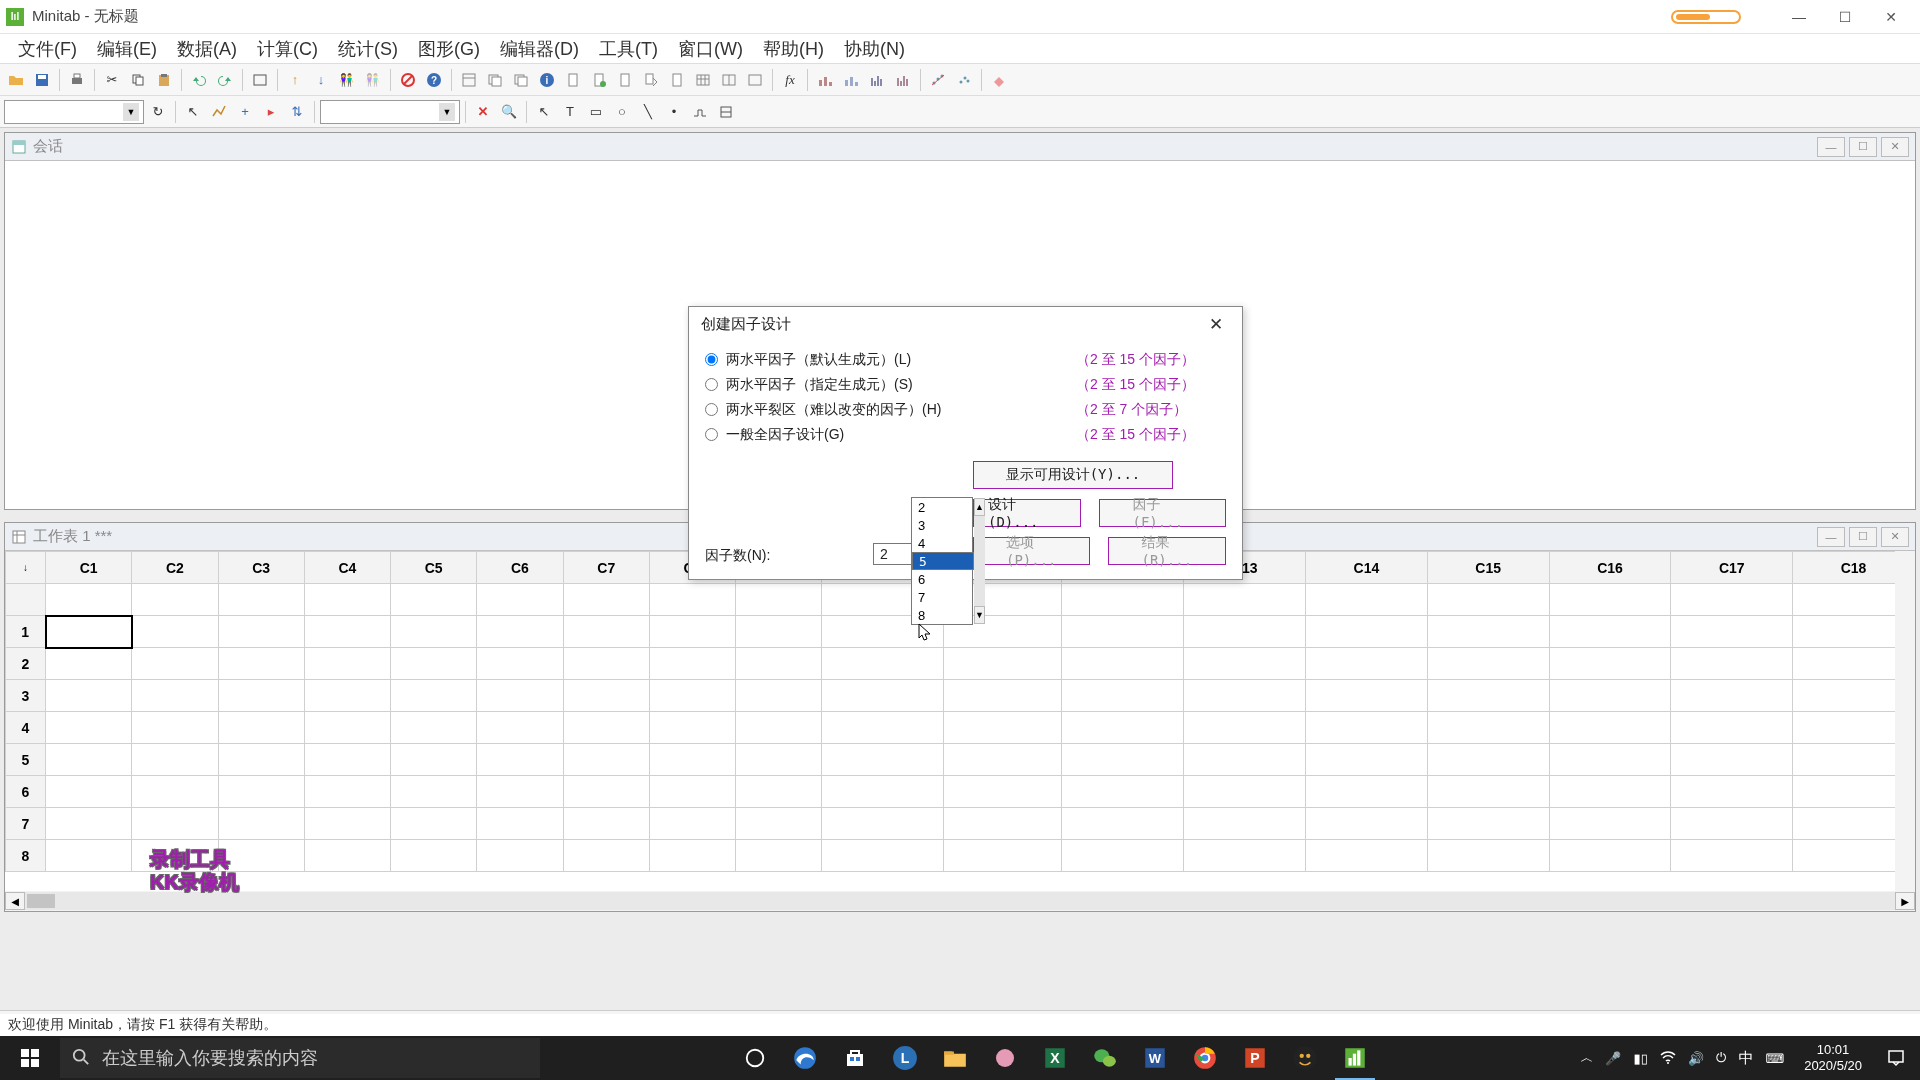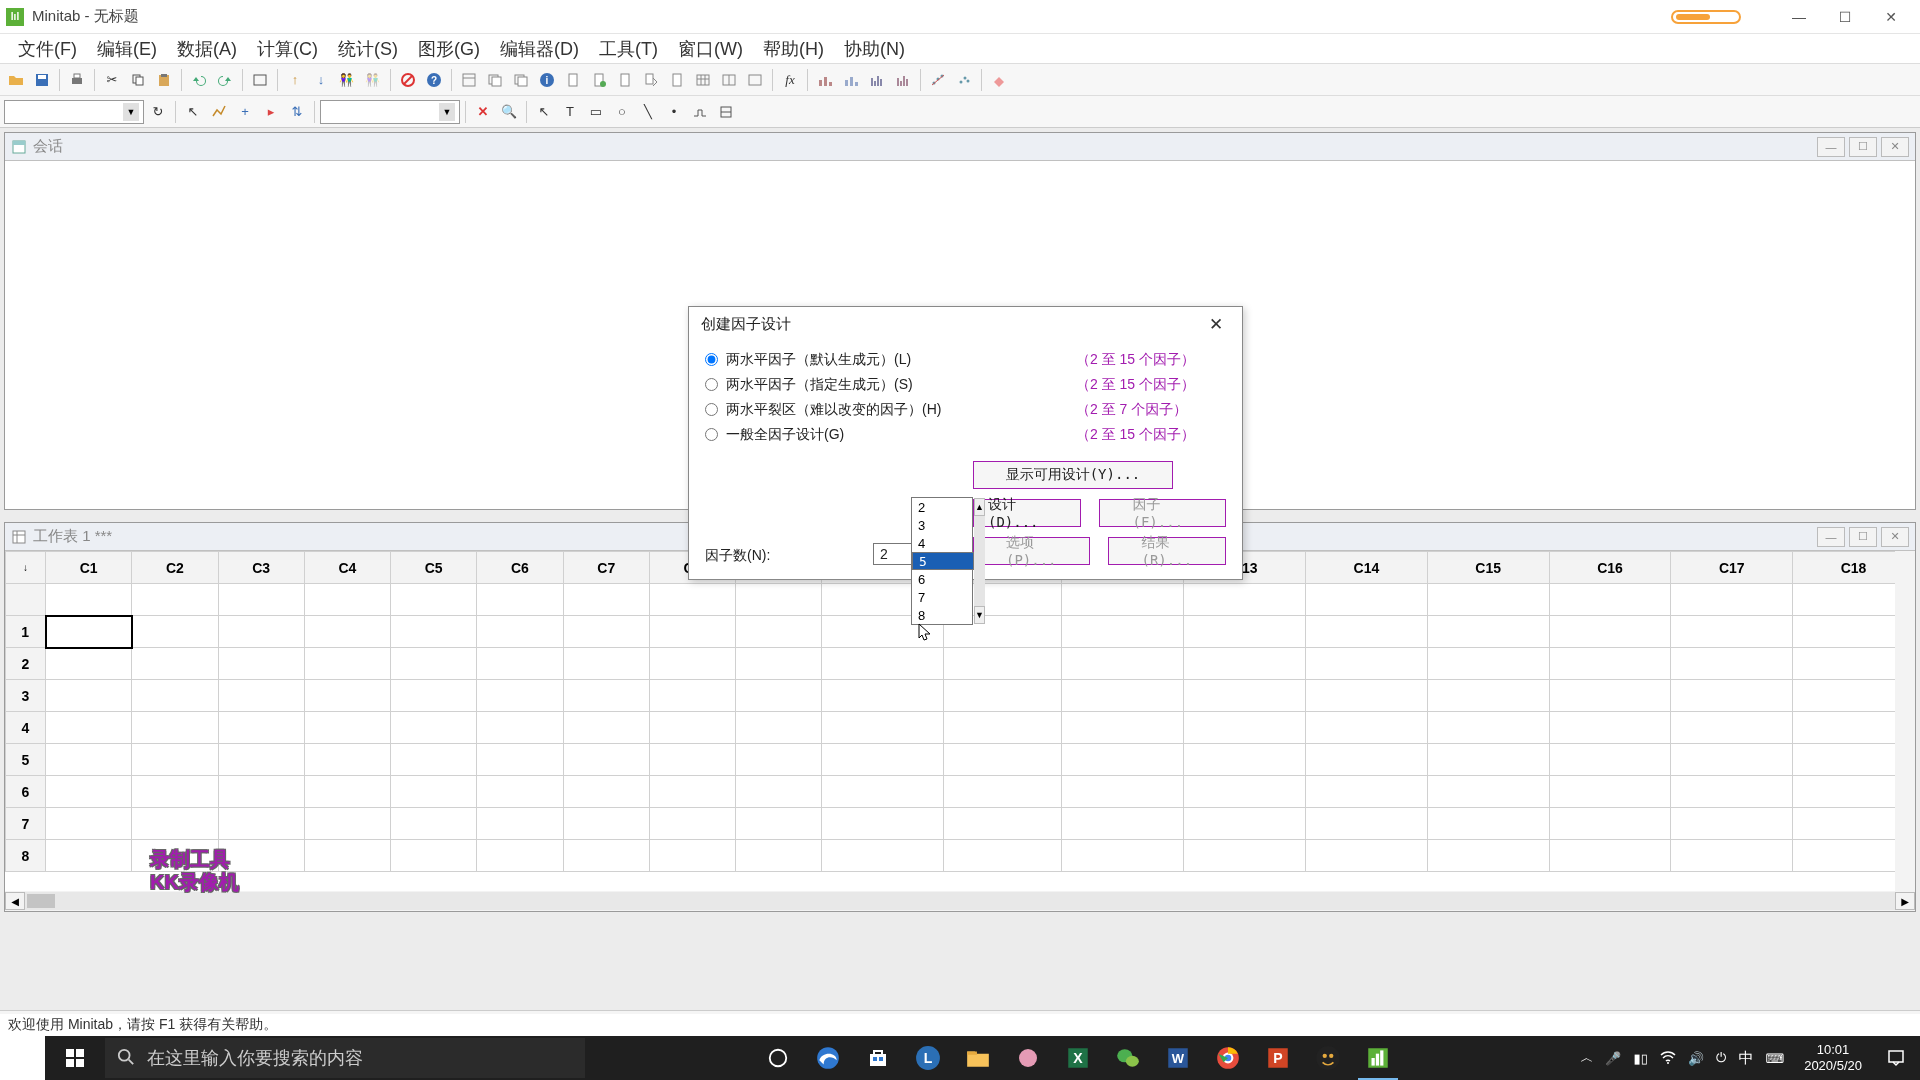--- a/index.html
+++ b/index.html
@@ -94,21 +94,21 @@
 .projbar .pb { height:20px; border:1px solid #bbb; padding:0 6px; display:inline-flex; align-items:center; font-size:12px; cursor:pointer; }
 .statline { position:absolute; left:0; right:0; bottom: 40px; background:#fff; padding: 2px 8px; font-size: 14px; color:#333; }
 
 
 .wm { position:absolute; left: 150px; bottom: 116px; z-index:30; font-size: 20px; font-weight:bold; color:#a21caf; text-shadow: -1px -1px 0 #666, 1px -1px 0 #666, -1px 1px 0 #666, 1px 1px 0 #666; line-height: 1.15; }
 
 
 .fake-cursor { position:absolute; z-index:200; width:14px; height:20px; }
 
 
-.taskbar { position:absolute; left:0; right:0; bottom:0; height: 44px; background:#1f1f1f; display:flex; align-items:center; color:#fff;margin-left:45px; }
+.taskbar { position:absolute; left:0; right:0; bottom:0; height: 44px; background:#1f1f1f; display:flex; align-items:center; color:#fff; }
 .taskbar .start { width: 60px; height: 44px; display:flex; align-items:center; justify-content:center; cursor:pointer; }
 .taskbar .start svg { width:20px; height:20px; }
 .taskbar .search { flex: 0 0 480px; height: 40px; background:#2b2b2b; display:flex; align-items:center; padding: 0 12px; color:#ccc; margin: 2px 0; }
 .taskbar .search .sico { margin-right: 12px; }
 .taskbar .tspacer { flex:1; display:flex; align-items:center; justify-content:center; gap:2px; }
 .taskbar .tico { width:48px; height:44px; display:inline-flex; align-items:center; justify-content:center; cursor:pointer; position:relative; }
 .taskbar .tico.active::after { content:""; position:absolute; bottom:0; left:4px; right:4px; height:2px; background:#76b9ed; }
 .taskbar .tray { display:flex; align-items:center; gap:12px; padding: 0 10px; font-size:13px; }
 .taskbar .clock { text-align:center; font-size:13px; line-height:1.2; padding: 0 10px; }
 .taskbar .notif { width:48px; height:44px; display:inline-flex; align-items:center; justify-content:center; cursor:pointer; }

